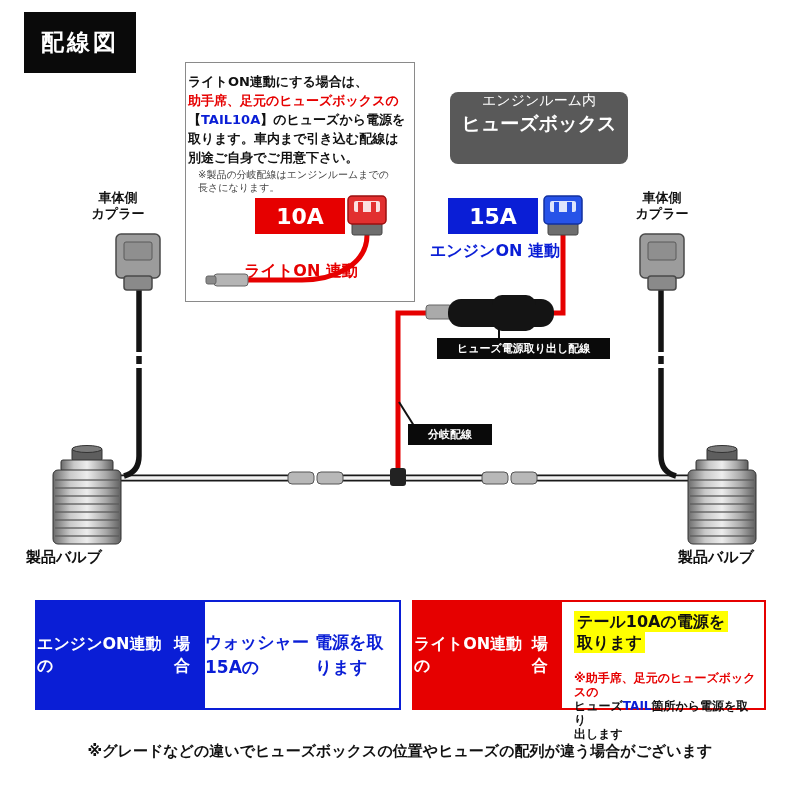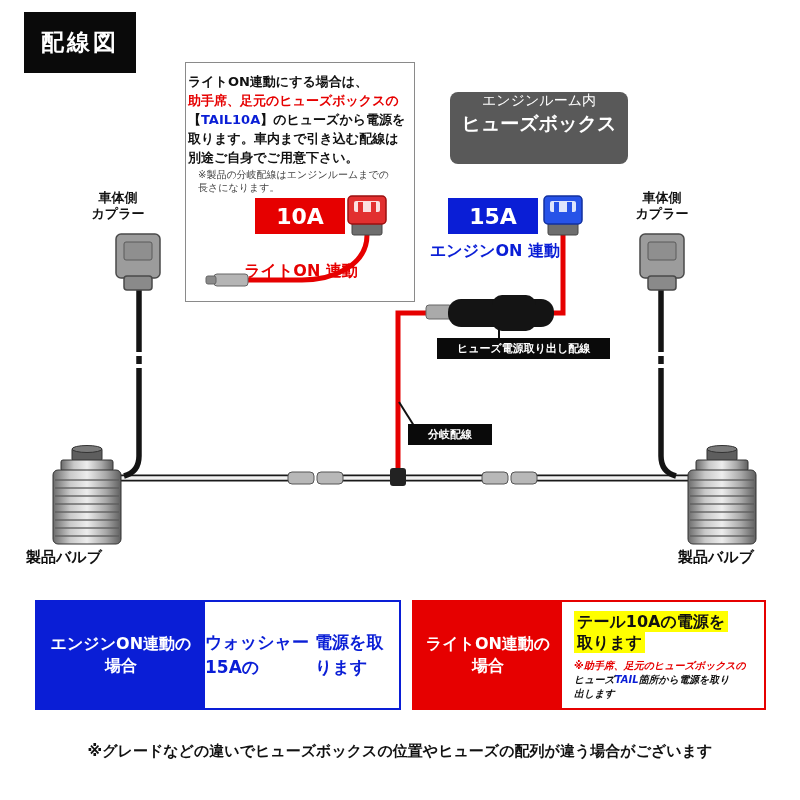--- a/index.html
+++ b/index.html
@@ -44,31 +44,31 @@
   .bulb-right{left:678px;top:548px;}
 
   .wire-tag{z-index:3;background:#0a0a0a;color:#fff;font-size:11px;font-weight:bold;
             padding:3px 20px;white-space:nowrap;}
   .tag-power{left:437px;top:338px;}
   .tag-branch{left:408px;top:424px;}
 
   .info-box{z-index:3;display:flex;height:106px;}
   .info-blue{left:35px;top:600px;width:362px;border:2px solid var(--blue,#0a1ed6);}
   .info-red{left:412px;top:600px;width:350px;border:2px solid var(--red,#e60000);}
-  .info-head{display:flex;flex-direction:column;justify-content:center;align-items:center;
+  .info-head{display:flex;justify-content:center;align-items:center;
              color:#fff;font-size:16px;font-weight:bold;line-height:22px;}
   .info-blue .info-head{background:var(--blue,#0a1ed6);width:168px;}
   .info-red .info-head{background:var(--red,#e60000);width:148px;}
   .info-body{flex:1;background:#fff;}
   .info-blue .info-body{display:flex;flex-direction:row;justify-content:center;align-items:center;
                         color:var(--blue,#0a1ed6);font-size:17px;font-weight:bold;line-height:25px;}
   .info-red .info-body{padding:9px 6px 0 12px;}
   .hl{display:inline-block;background:var(--yellow,#ffff00);color:#111;font-size:16px;
       font-weight:bold;line-height:21px;padding:0 3px;}
-  .small-note{font-size:10px;line-height:14px;margin-top:6px;font-weight:bold;color:#111;font-style:italic;}
+  .small-note{font-size:12px;line-height:14px;margin-top:18px;font-weight:bold;color:#111;}
 
   .footer-note{left:0;top:742px;width:800px;text-align:center;font-size:15px;font-weight:bold;
                color:#111;z-index:3;}
 </style>
 </head>
 <body>
 
 <div class="canvas">
 
   <div class="abs ibox-bg"></div>

